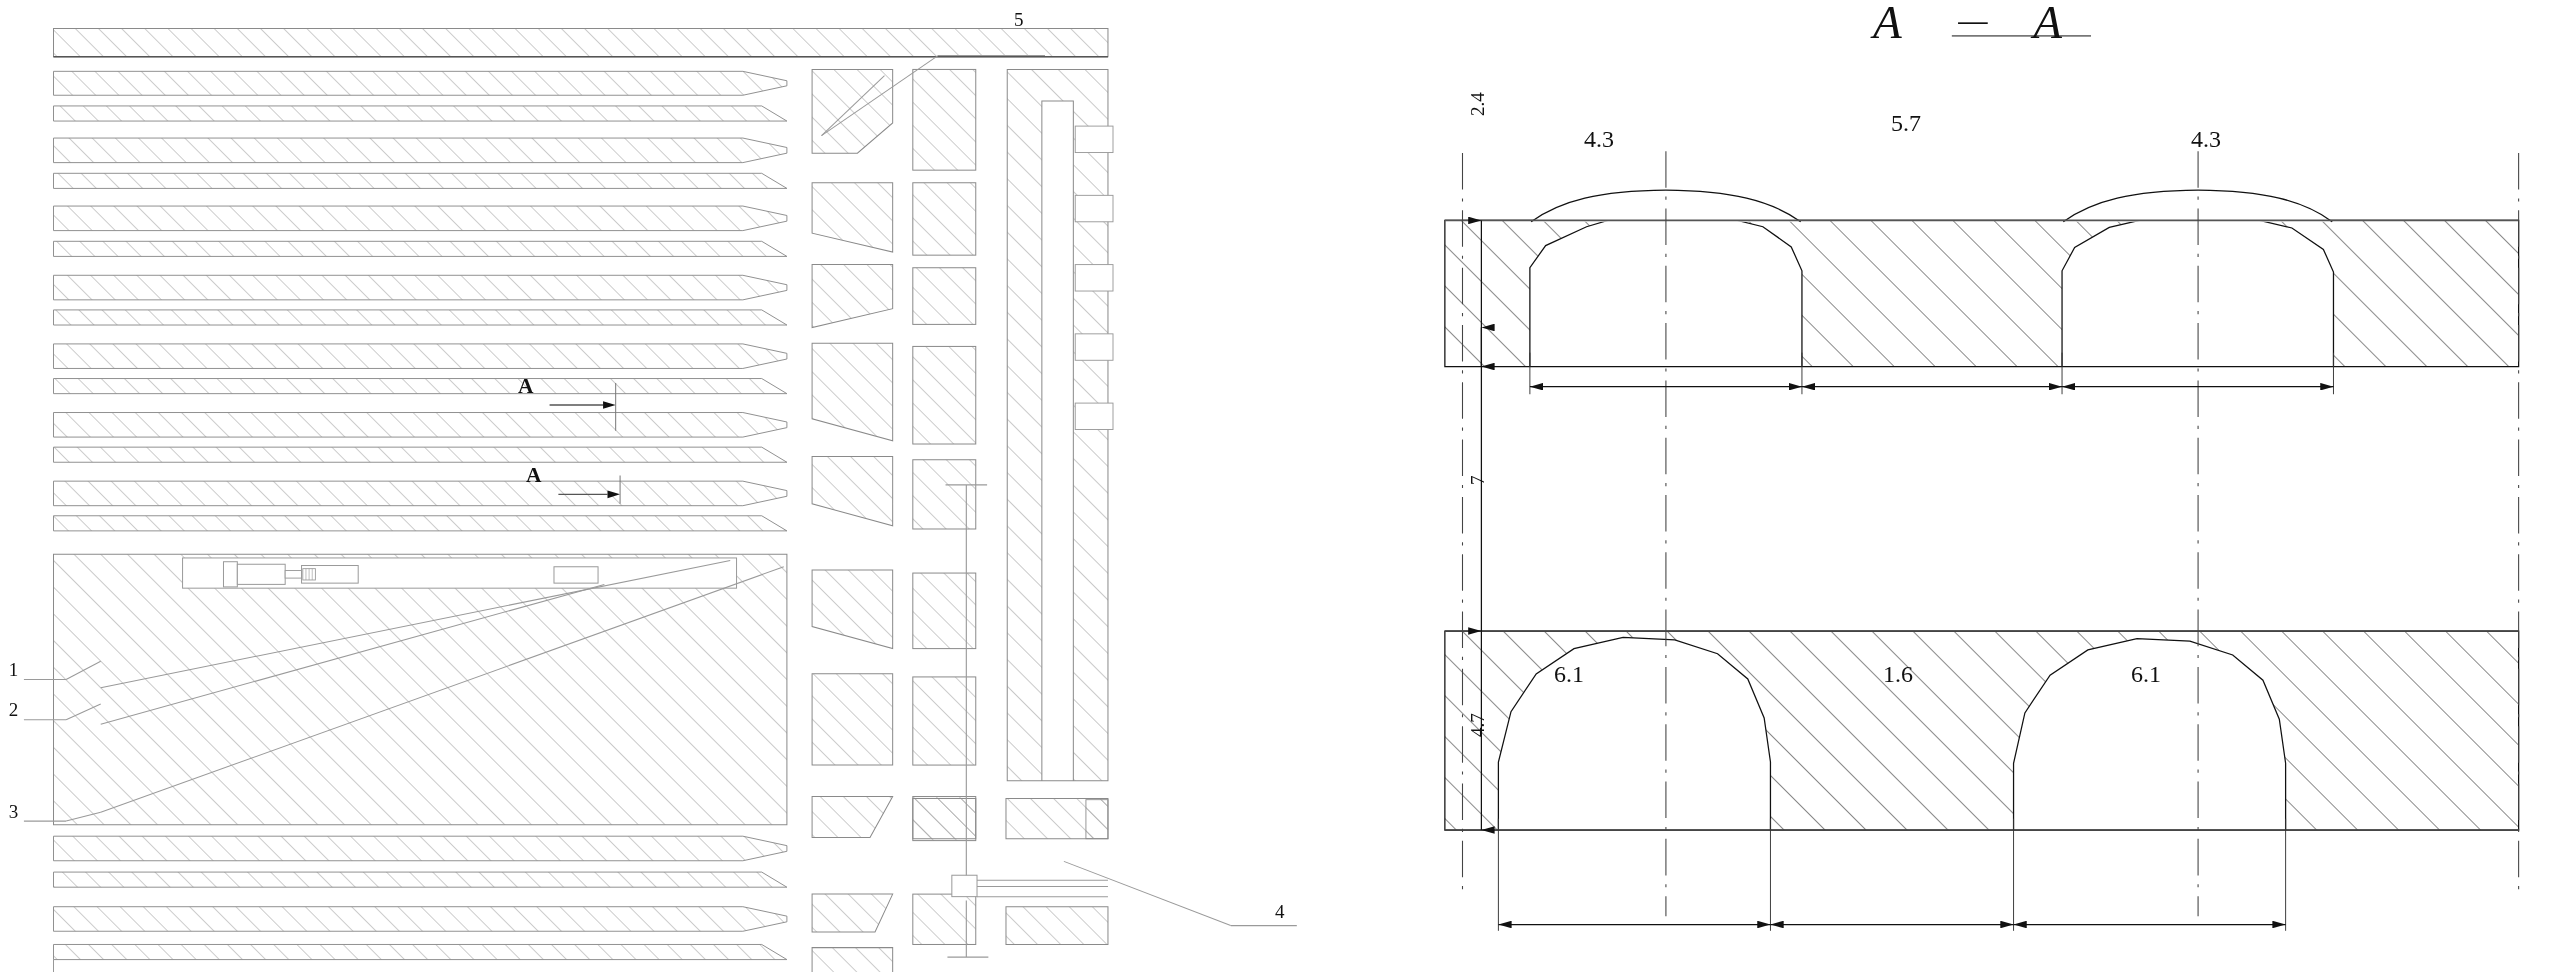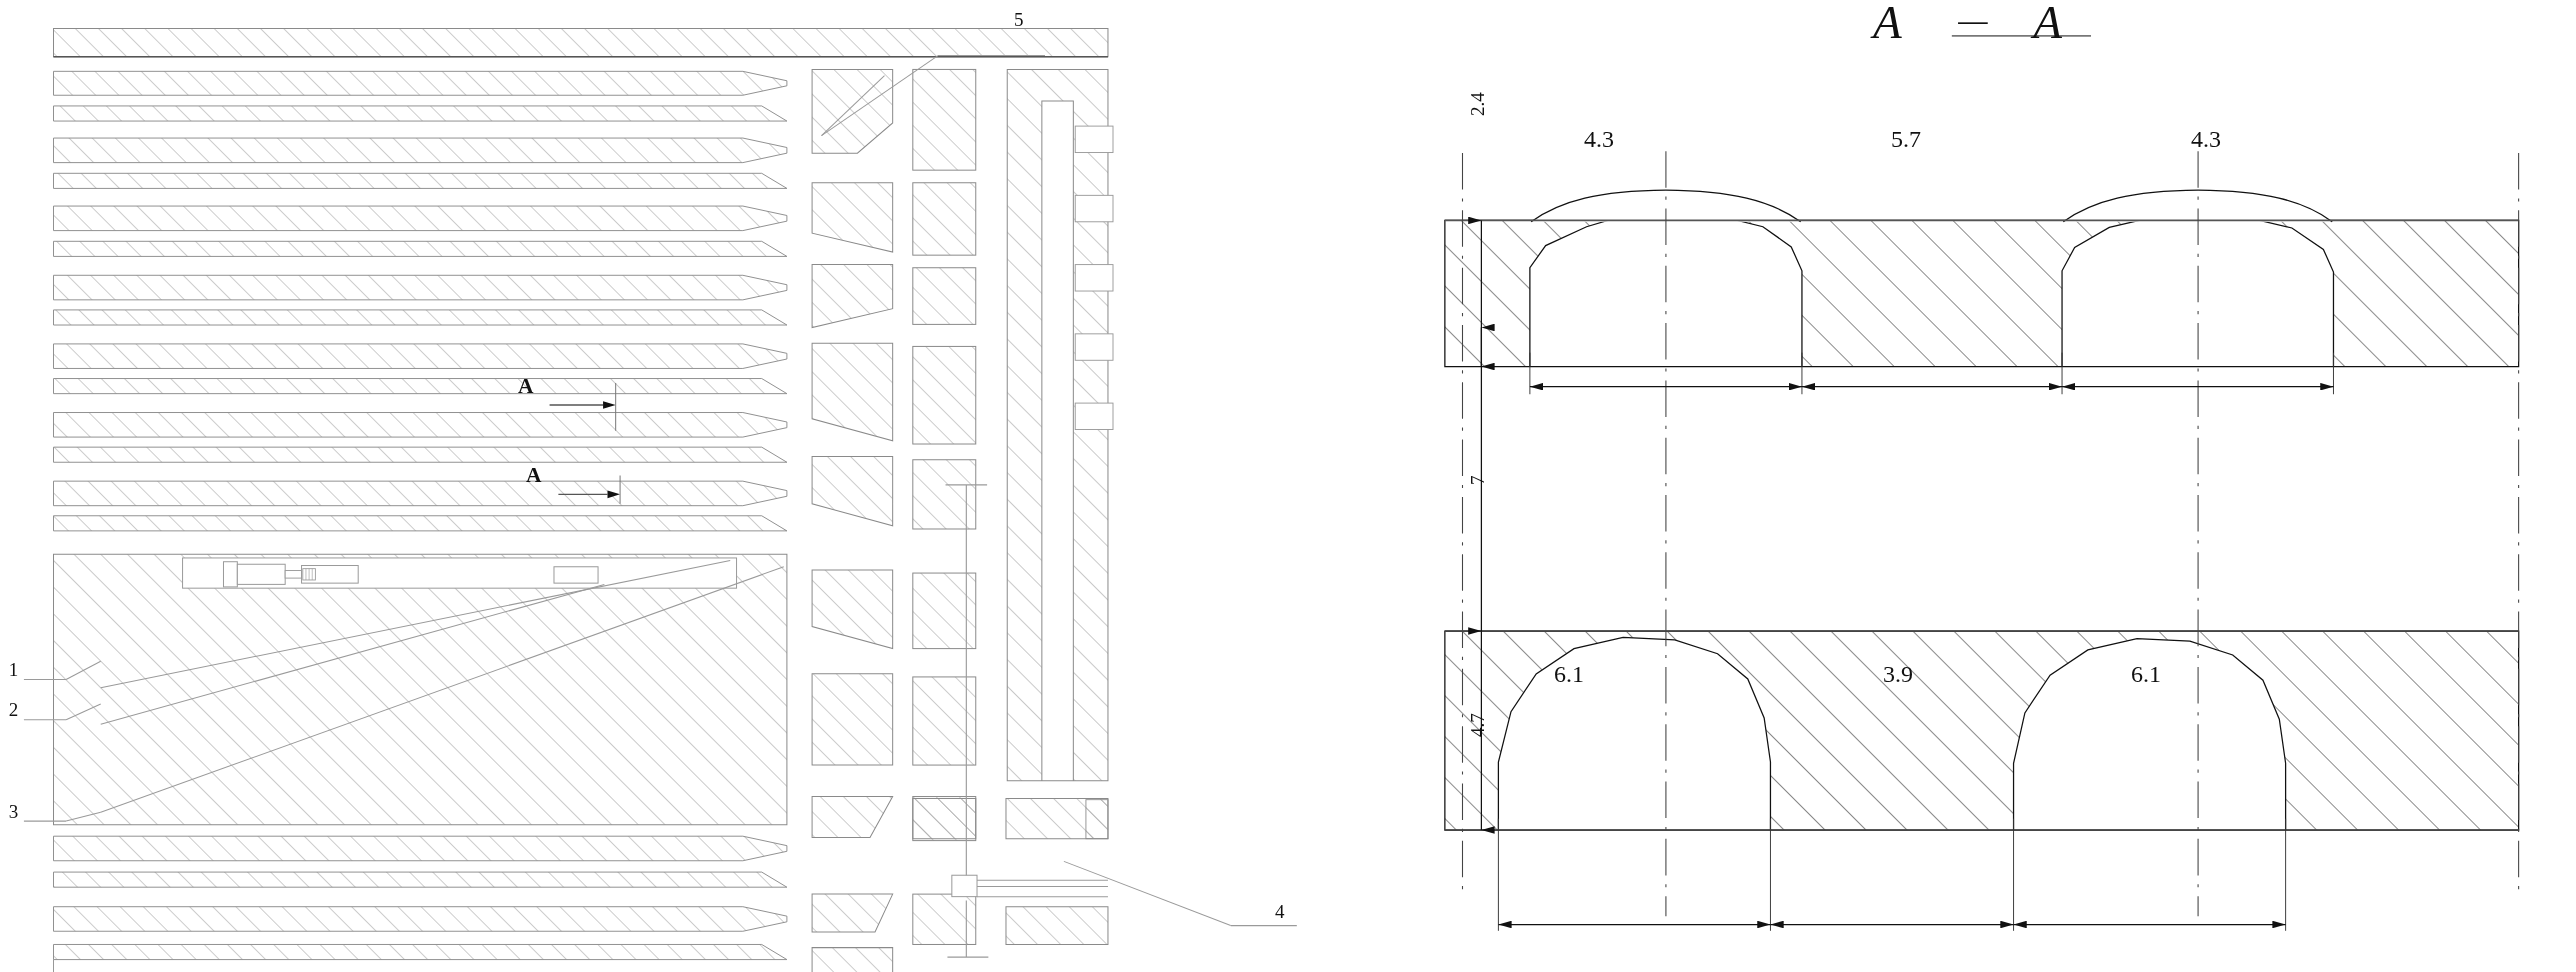--- a/index.html
+++ b/index.html
@@ -298,25 +298,25 @@
 <div class="lbl num" style="left:8.8px;top:660px;">1</div>
 <div class="lbl num" style="left:8.8px;top:700px;">2</div>
 <div class="lbl num" style="left:8.8px;top:802px;">3</div>
 <div class="lbl num" style="left:1275px;top:902px;">4</div>
 <div class="lbl num" style="left:1014px;top:10px;">5</div>
 
 <div class="lbl secA" style="left:518px;top:376px;">A</div>
 <div class="lbl secA" style="left:526px;top:465px;">A</div>
 
 <div class="lbl dim" style="left:1584px;top:127px;">4.3</div>
-<div class="lbl dim" style="left:1891px;top:127px;text-align:right;">5.7</div>
+<div class="lbl dim" style="left:1891px;top:111px;text-align:right;">5.7</div>
 <div class="lbl dim" style="left:2191px;top:127px;">4.3</div>
 
 <div class="lbl dim" style="left:1554px;top:662px;">6.1</div>
-<div class="lbl dim" style="left:1883px;top:662px;">3.9</div>
+<div class="lbl dim" style="left:1883px;top:662px;">1.6</div>
 <div class="lbl dim" style="left:2131px;top:662px;">6.1</div>
 
 <div class="lbl dimv" style="left:1468px;top:116px;transform:rotate(-90deg);">2.4</div>
 <div class="lbl dimv" style="left:1468px;top:485px;transform:rotate(-90deg);">7</div>
 <div class="lbl dimv" style="left:1468px;top:737px;transform:rotate(-90deg);">4.7</div>
 
 </div>
 
 
 </body></html>

